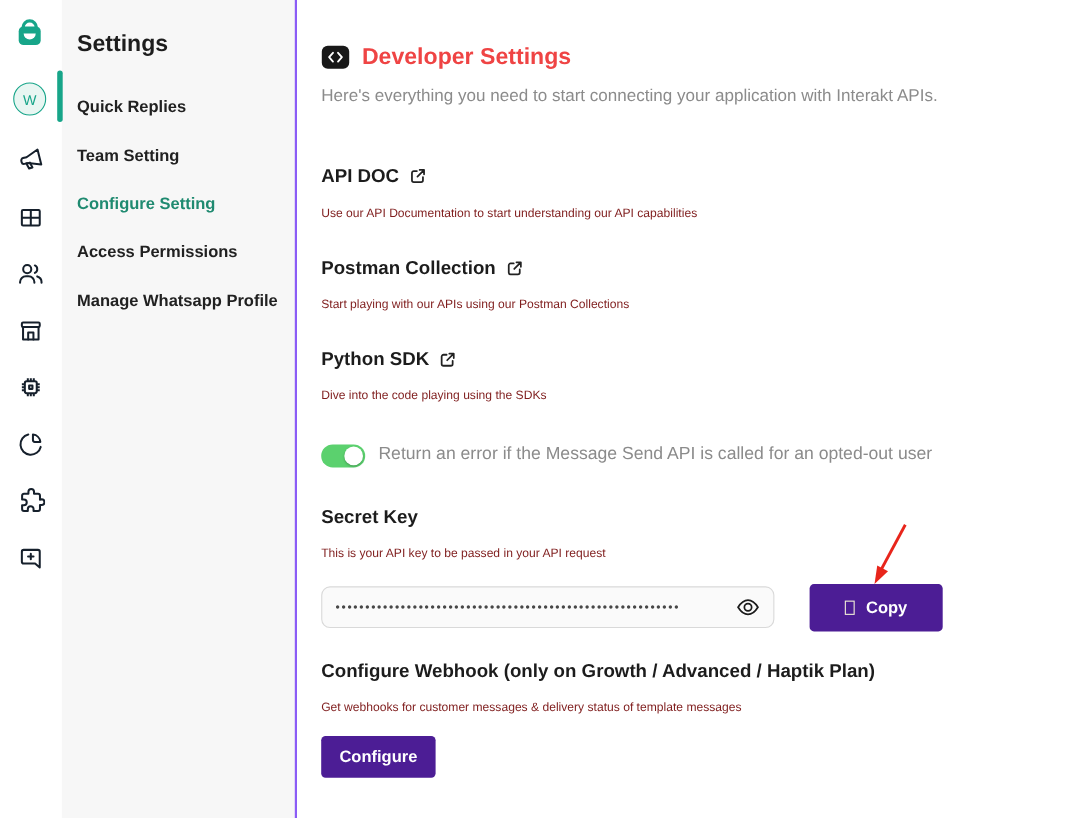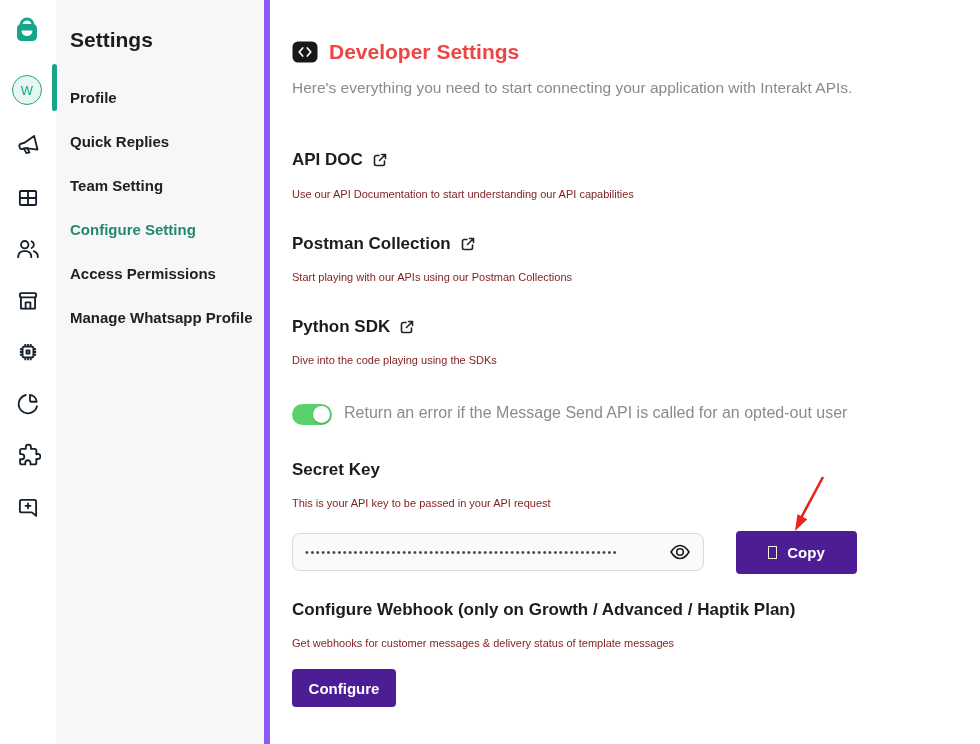--- a/index.html
+++ b/index.html
@@ -12,21 +12,21 @@
   .rail .ric { position:absolute; left:15px; width:26px; height:26px; cursor:pointer; }
   .logo { position:absolute; left:10px; top:15px; width:34px; height:34px; }
   .avatar { position:absolute; left:12px; top:75px; width:30px; height:30px; border-radius:50%;
             background:#e8f6f2; border:1.5px solid #17a589; color:#17a589;
             font-size:13px; display:flex; align-items:center; justify-content:center; cursor:pointer; }
   .active-bar { position:absolute; left:52px; top:64px; width:5px; height:47px;
                 background:#17a589; border-radius:4px; z-index:4; }
 
   
   .sidebar { position:absolute; left:56px; top:0; width:214px; height:744px;
-             background:#f7f7f7; border-right:6px solid #8b5cf6; }
+             background:#f7f7f7; border-right:2px solid #8b5cf6; }
   .sidebar h1 { font-size:21px; font-weight:700; color:#1d1d1d; padding:28px 0 0 14px; }
   .nav-list { list-style:none; margin-top:23px; }
   .nav-list li { height:44px; display:flex; align-items:center; padding-left:14px;
                  font-size:15px; font-weight:700; color:#212121; cursor:pointer; }
   .nav-list li.active { color:#1f8a70; }
 
   
   .main { position:absolute; left:270px; top:0; width:710px; height:744px; background:#fff; }
   .blk { position:absolute; left:22px; }
   .page-head { top:40px; display:flex; align-items:center; gap:11px; }
@@ -115,21 +115,20 @@
     <path d="M6 4.5h12A1.5 1.5 0 0 1 19.5 6v13.3L15.6 16H6A1.5 1.5 0 0 1 4.5 14.5V6A1.5 1.5 0 0 1 6 4.5z"></path>
     <path d="M12 7.7v4.6M9.7 10h4.6"></path>
   </svg>
 </div>
 
 <div class="active-bar"></div>
 
 <nav class="sidebar">
   <h1>Settings</h1>
   <ul class="nav-list">
-    <li>Profile</li>
     <li>Quick Replies</li>
     <li>Team Setting</li>
     <li class="active">Configure Setting</li>
     <li>Access Permissions</li>
     <li>Manage Whatsapp Profile</li>
   </ul>
 </nav>
 
 <main class="main">
 

